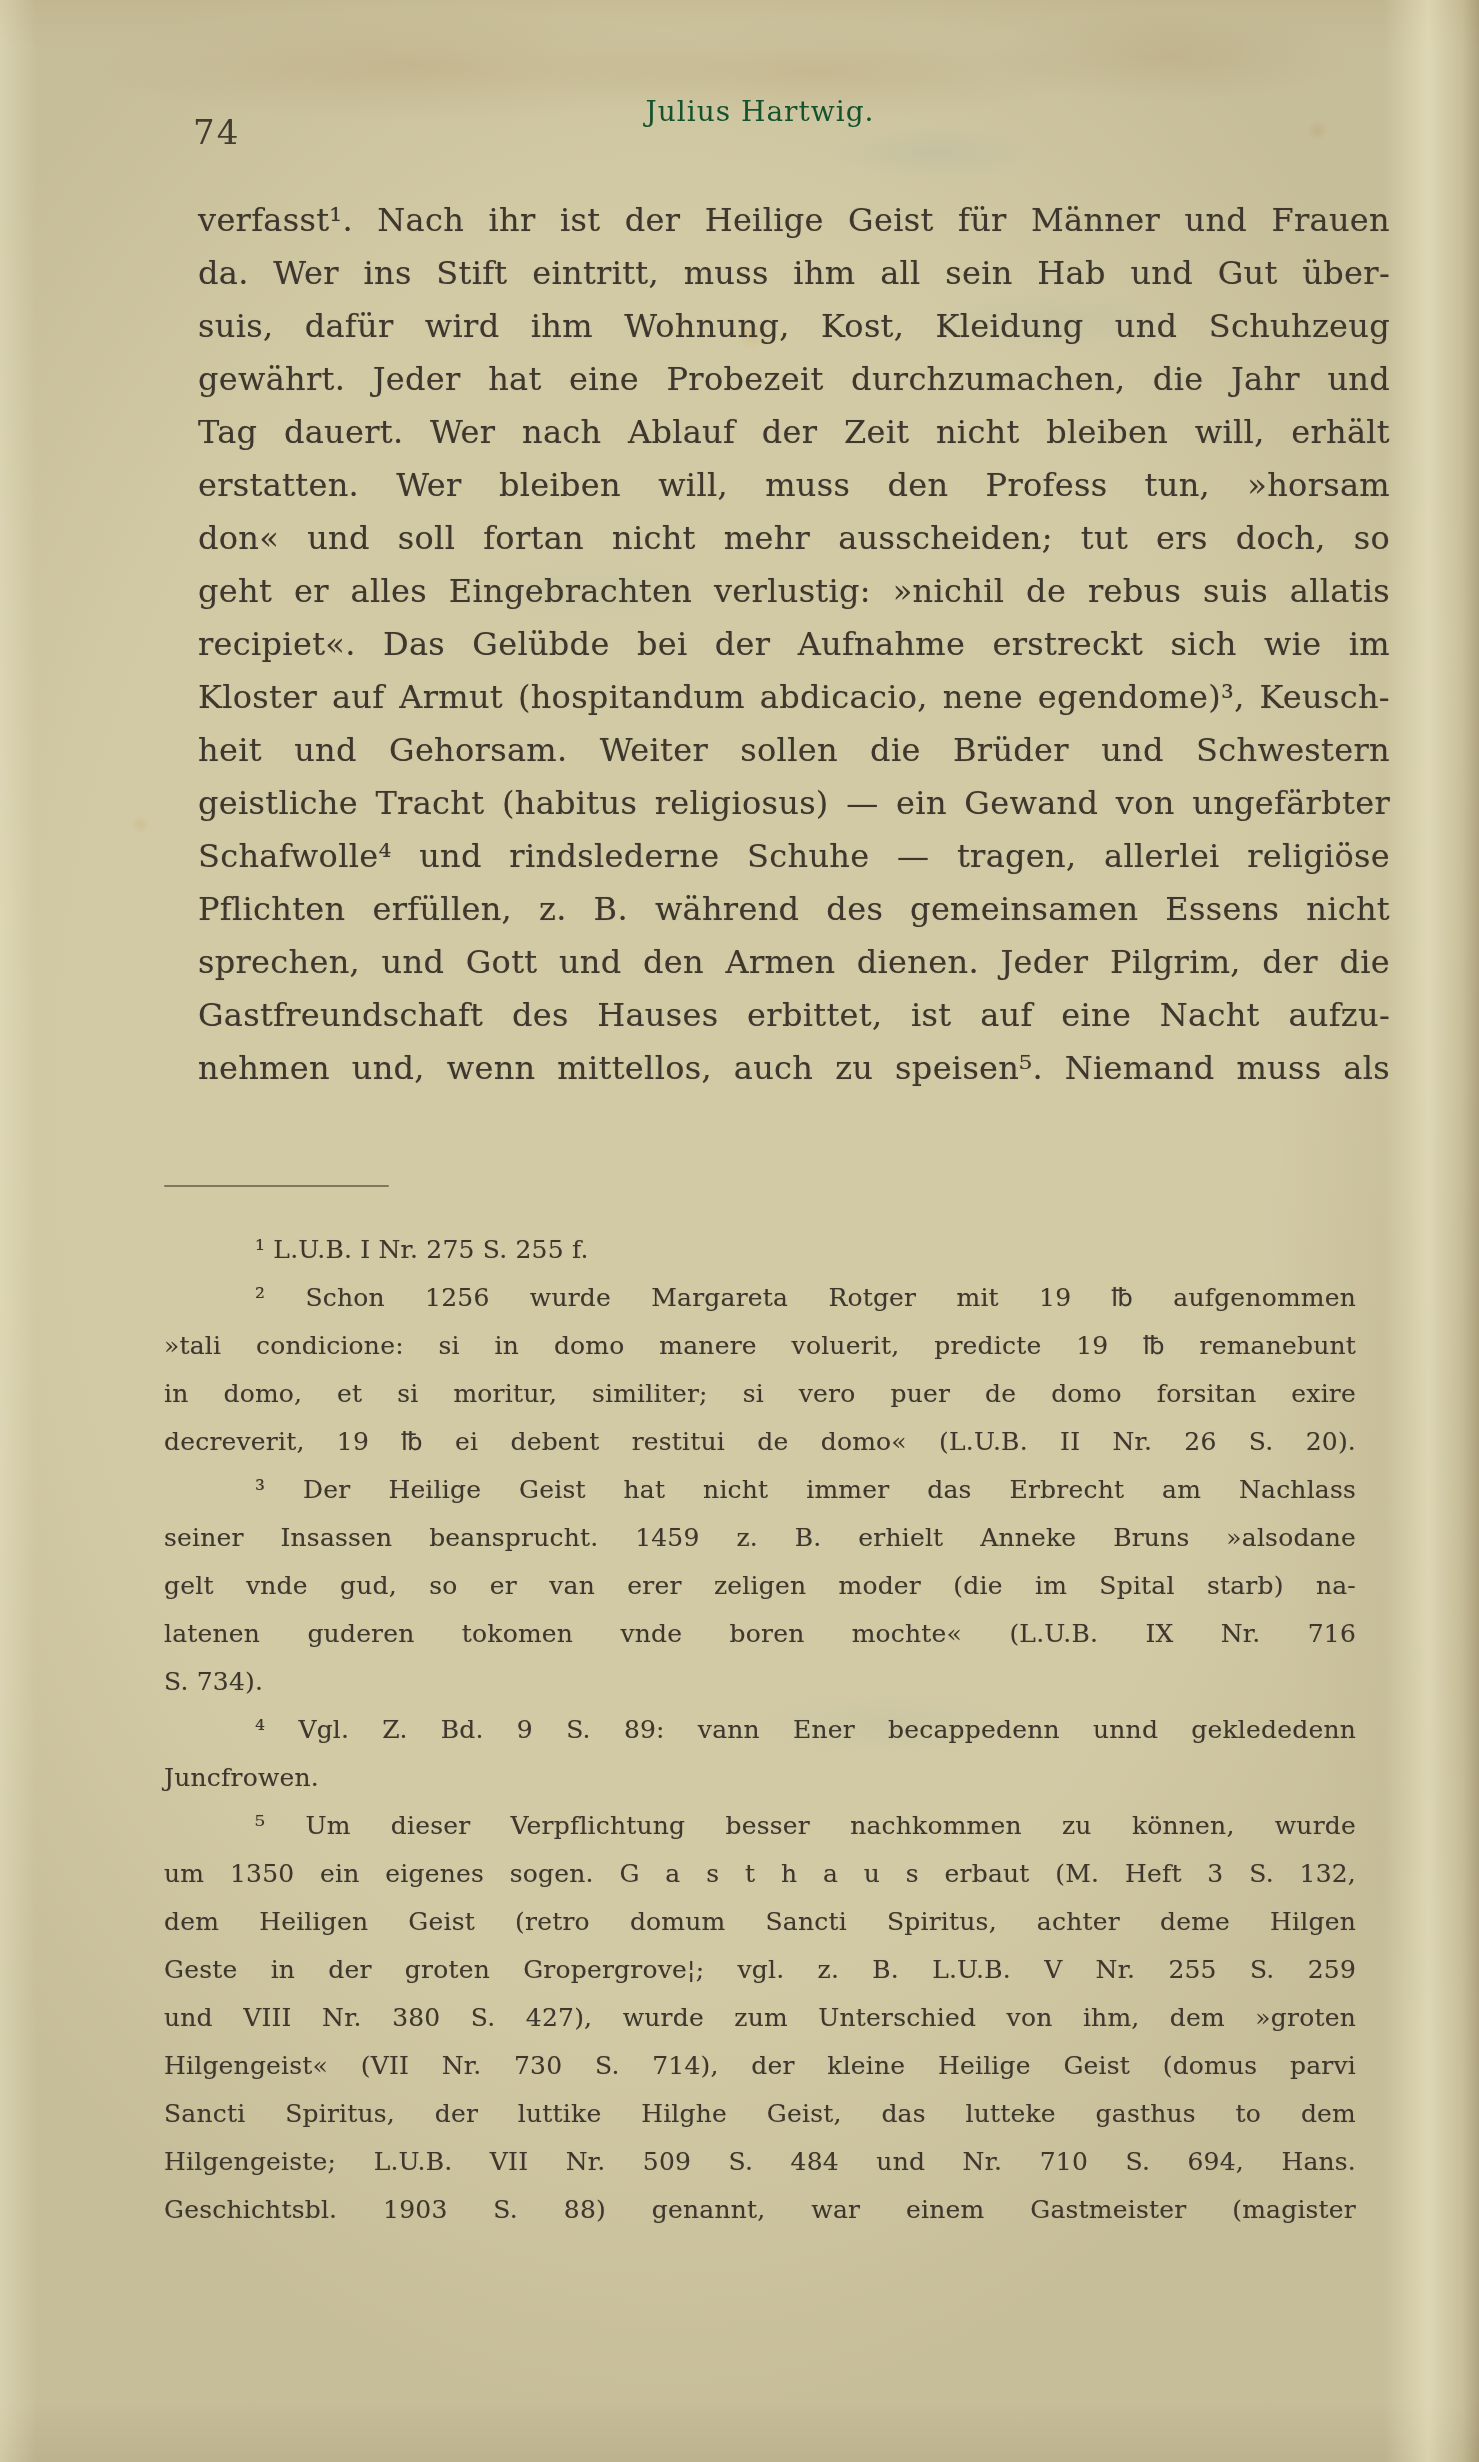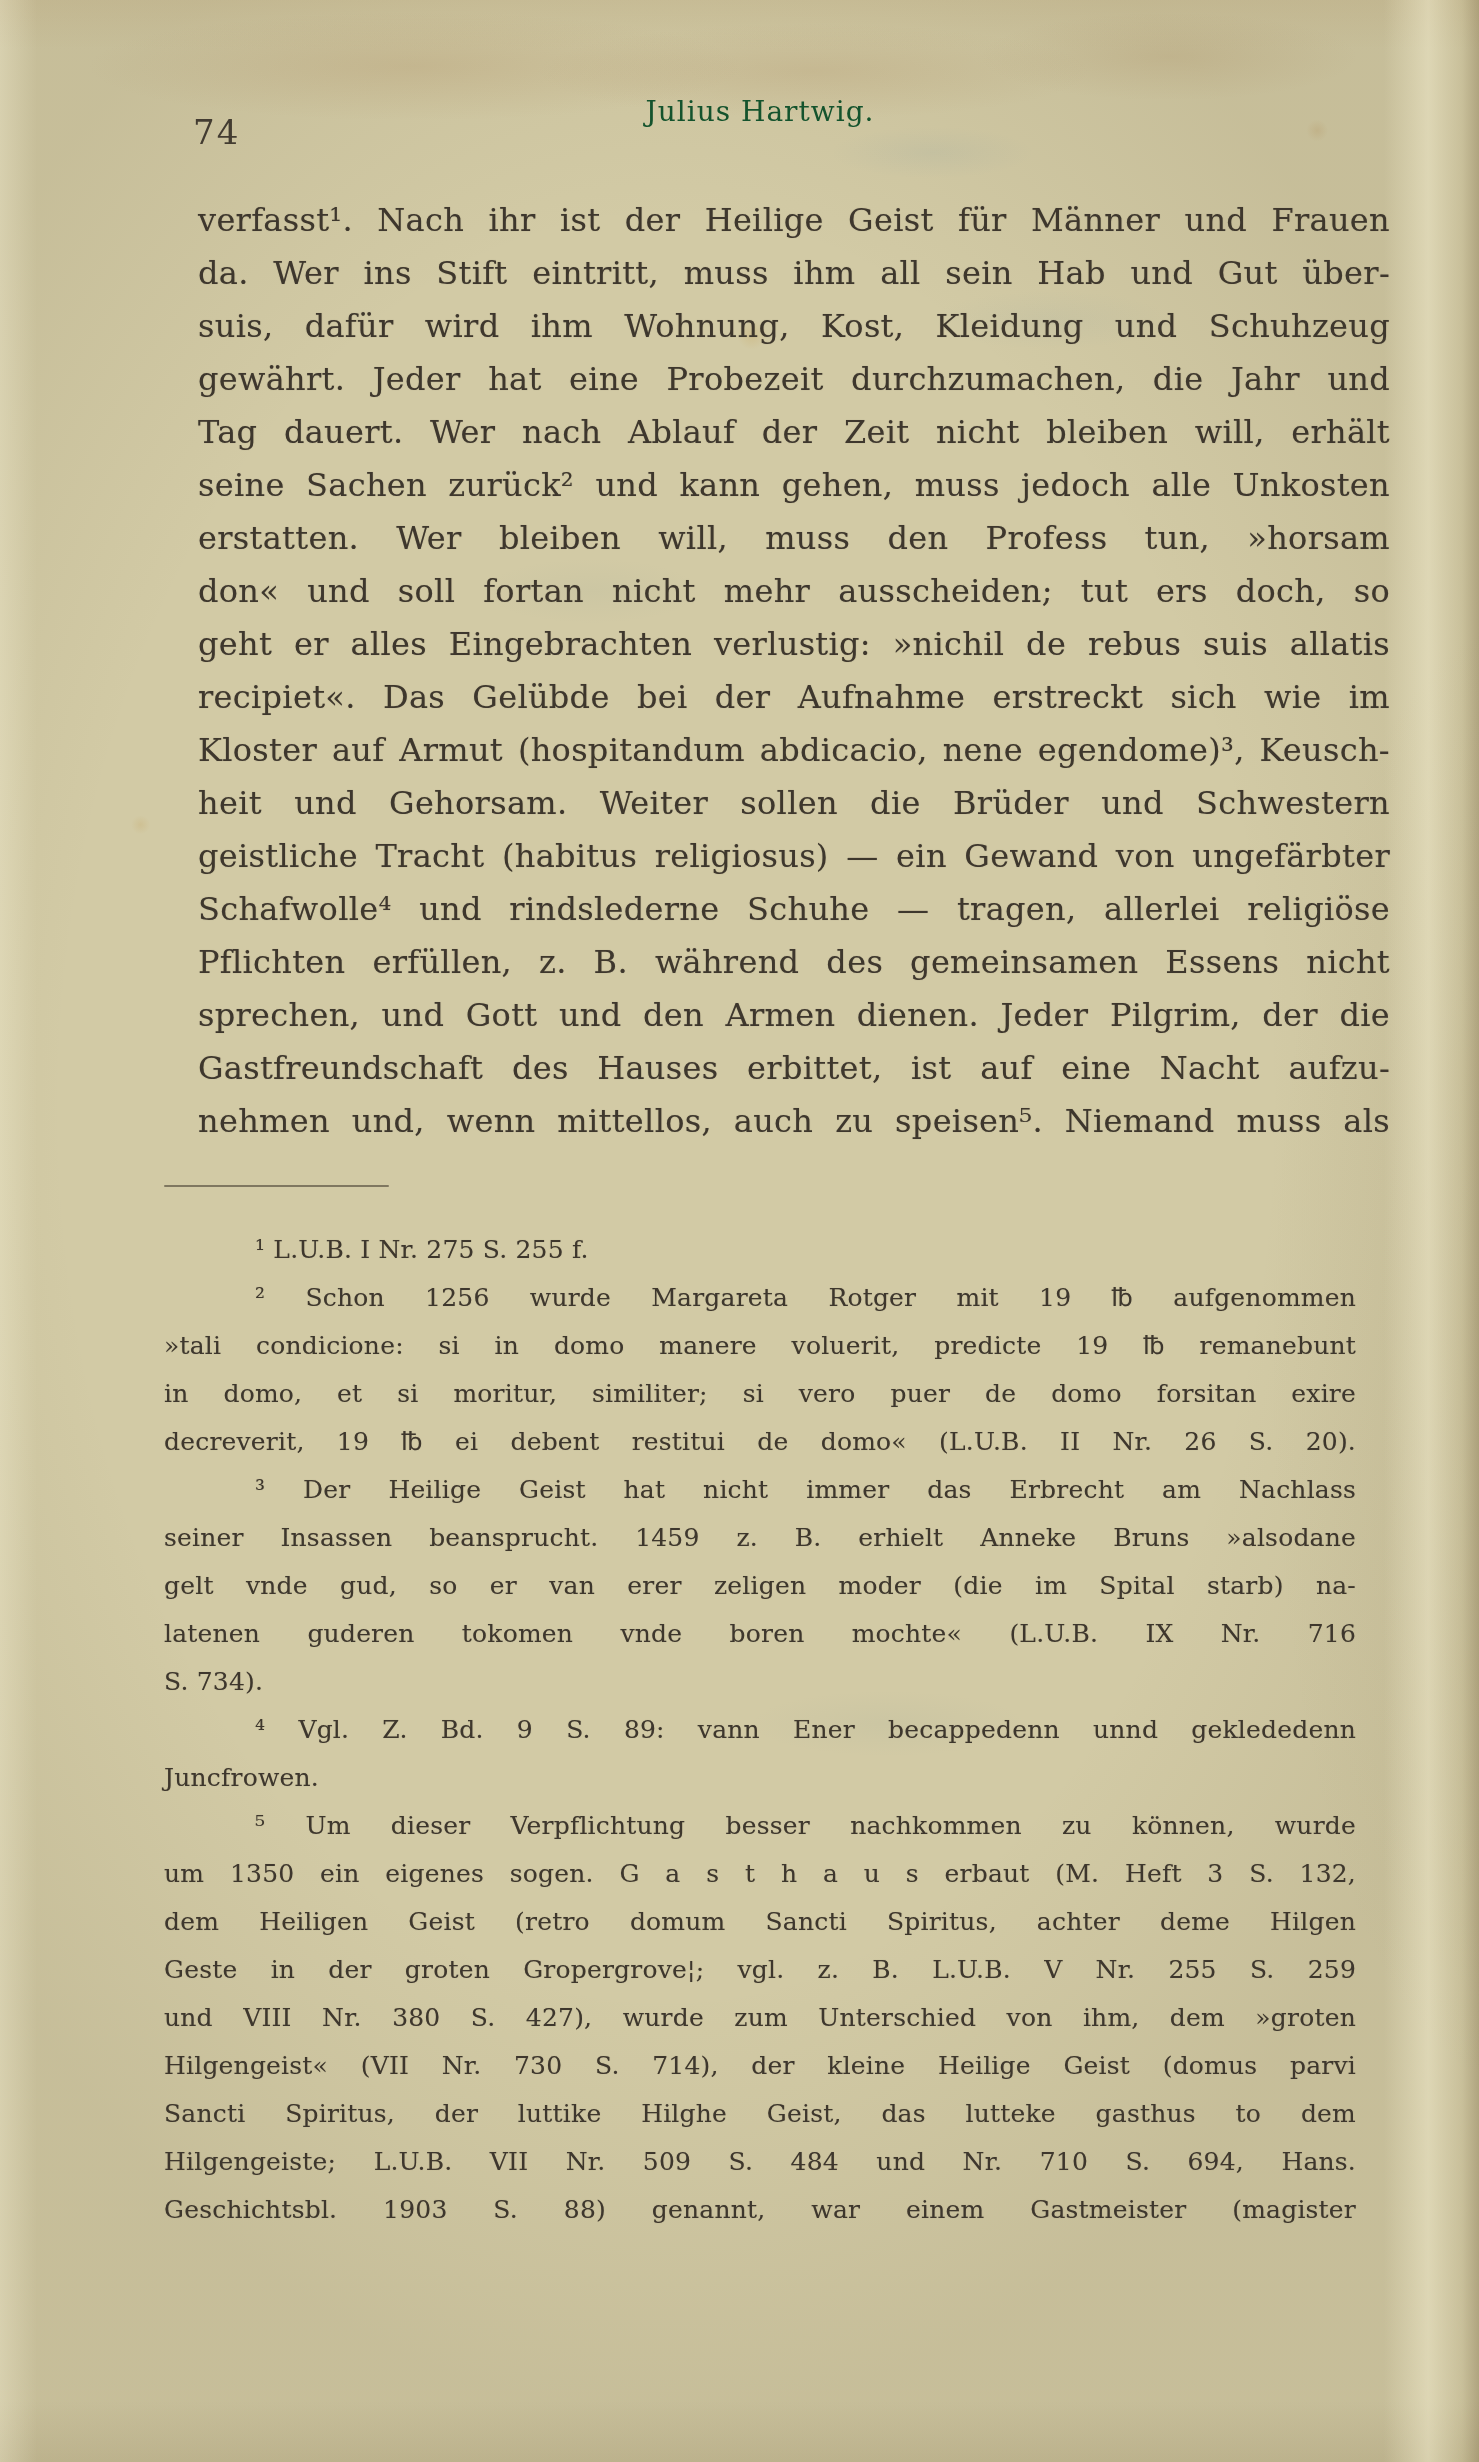--- a/index.html
+++ b/index.html
@@ -117,21 +117,20 @@
 
   <span class="pagenum">74</span>
   <div class="running-head">Julius Hartwig.</div>
 
   <div class="body-block">
     <div class="bl">verfasst¹.  Nach ihr ist der Heilige Geist für Männer und Frauen</div>
     <div class="bl">da.  Wer ins Stift eintritt,  muss ihm all sein Hab und Gut über-</div>
     <div class="bl">suis, dafür wird ihm Wohnung, Kost, Kleidung und Schuhzeug</div>
     <div class="bl">gewährt.  Jeder hat eine Probezeit durchzumachen, die Jahr und</div>
     <div class="bl">Tag dauert.  Wer nach Ablauf der Zeit nicht bleiben will, erhält</div>
-    <div class="bl">seine Sachen zurück² und kann gehen, muss jedoch alle Unkosten</div>
     <div class="bl">erstatten.  Wer  bleiben  will,  muss  den  Profess  tun,  »horsam</div>
     <div class="bl">don« und soll fortan nicht mehr ausscheiden;  tut ers doch,  so</div>
     <div class="bl">geht er alles Eingebrachten verlustig: »nichil de rebus suis allatis</div>
     <div class="bl">recipiet«.  Das Gelübde bei der Aufnahme erstreckt sich wie im</div>
     <div class="bl">Kloster auf Armut (hospitandum abdicacio, nene egendome)³, Keusch-</div>
     <div class="bl">heit und Gehorsam.  Weiter sollen die Brüder und Schwestern</div>
     <div class="bl">geistliche Tracht (habitus religiosus) — ein Gewand von ungefärbter</div>
     <div class="bl">Schafwolle⁴ und rindslederne Schuhe — tragen, allerlei religiöse</div>
     <div class="bl">Pflichten erfüllen, z. B. während des gemeinsamen Essens nicht</div>
     <div class="bl">sprechen, und Gott und den Armen dienen.  Jeder Pilgrim, der die</div>

